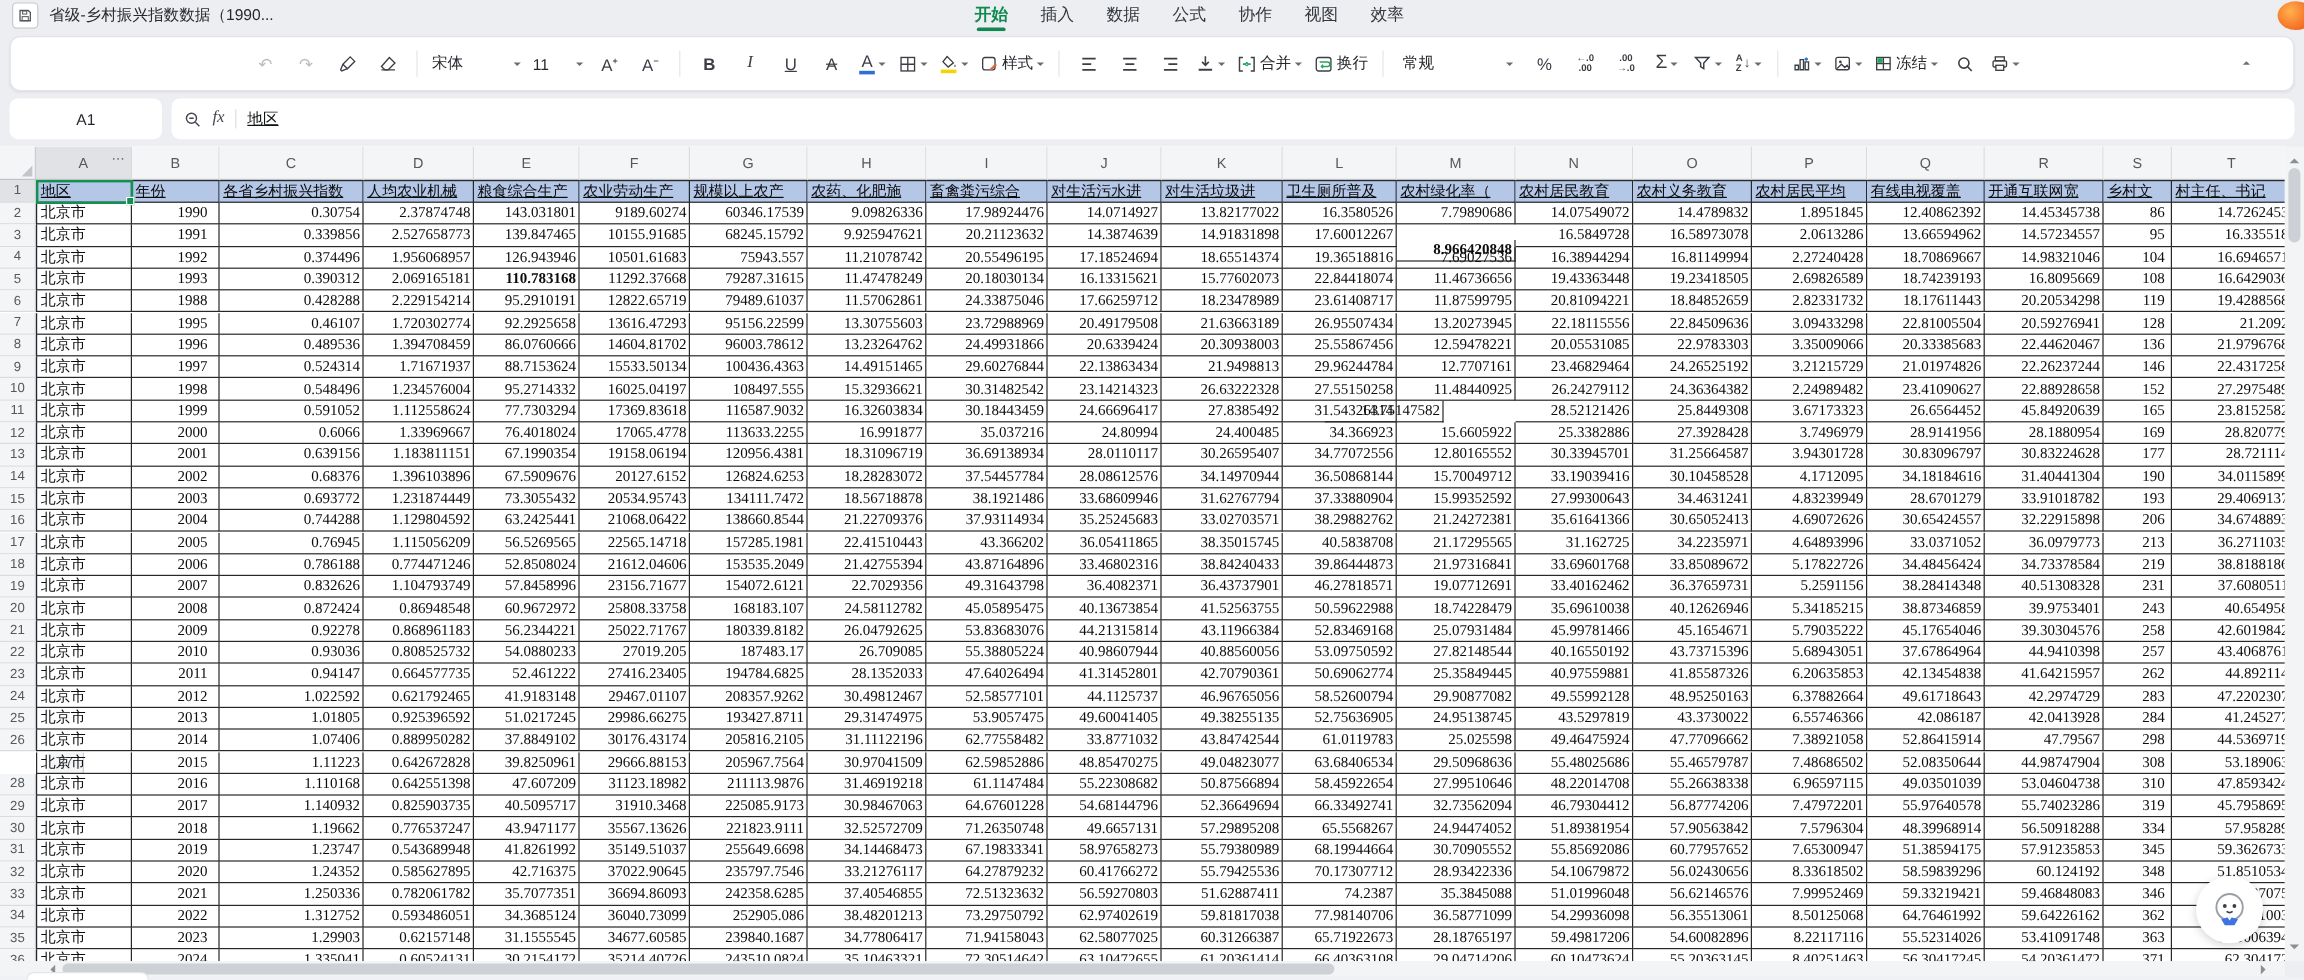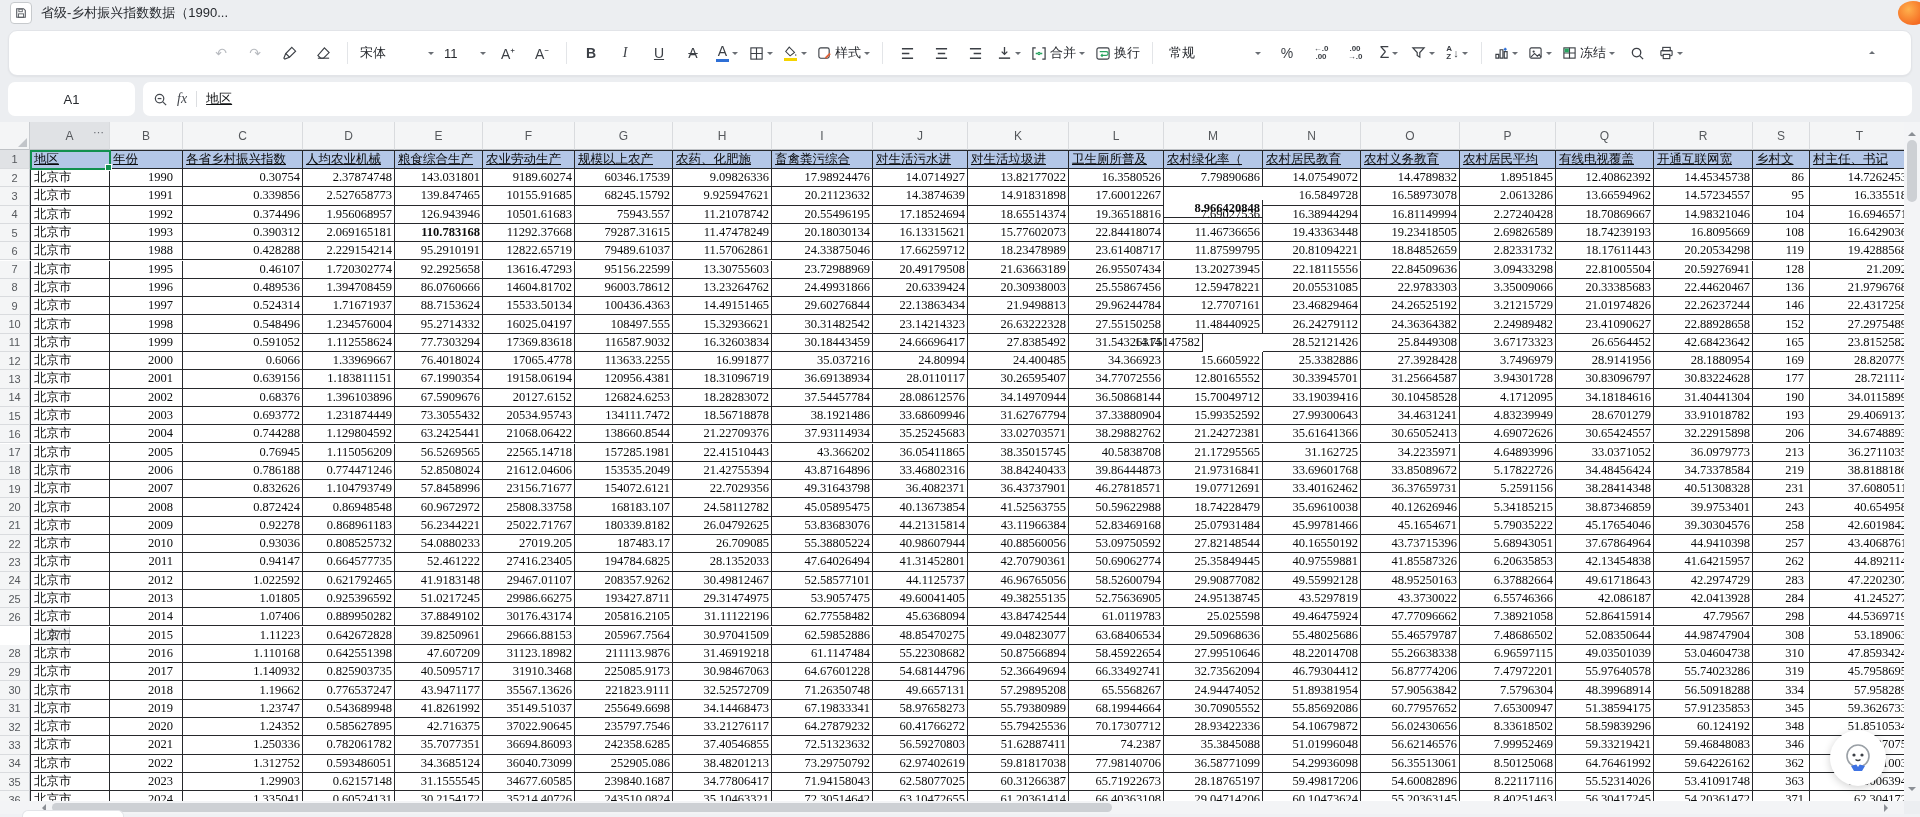--- a/index.html
+++ b/index.html
@@ -83,20 +83,29 @@
       <div class="save-btn">
         <span class="icon">
           <svg width="12" height="12" viewBox="0 0 14 14">
               <path d="M2 2h8l2 2v8H2z" fill="none" stroke="#565a60" stroke-width="1.3"></path>
               <rect x="4.5" y="2.5" width="4" height="3" fill="none" stroke="#565a60"></rect>
               <rect x="4" y="8" width="6" height="4" fill="none" stroke="#565a60"></rect>
             </svg>
         </span>
       </div>
       <span class="doc-title">省级-乡村振兴指数数据（1990...</span>
+    </div>
+    <div class="tabs">
+      <span class="tab active">开始</span>
+      <span class="tab">插入</span>
+      <span class="tab">数据</span>
+      <span class="tab">公式</span>
+      <span class="tab">协作</span>
+      <span class="tab">视图</span>
+      <span class="tab">效率</span>
     </div>
     <div class="corner-orange"></div>
   </div>
 
   <div class="toolbar-zone">
     <div class="toolbar-card">
       <div class="tb-spacer"></div>
       <div class="tbtn dis">
           <span>↶</span>
         </div>
@@ -594,21 +603,21 @@
       <div class="gcell dcell" style="left: 673px; top: 211.7px; width: 99px; height: 18.3px;">16.32603834</div>
       <div class="gcell dcell" style="left: 772px; top: 211.7px; width: 101px; height: 18.3px;">30.18443459</div>
       <div class="gcell dcell" style="left: 873px; top: 211.7px; width: 95px; height: 18.3px;">24.66696417</div>
       <div class="gcell dcell" style="left: 968px; top: 211.7px; width: 101px; height: 18.3px;">27.8385492</div>
       <div class="gcell dcell" style="left: 1069px; top: 211.7px; width: 95px; height: 18.3px;">31.54326314</div>
       <div class="gcell dcell" style="left: 1104px; top: 211.7px; width: 99px; height: 18.3px; font-family: Liberation Serif, serif;">14.75147582</div>
       <div class="gcell dcell" style="left: 1263px; top: 211.7px; width: 98px; height: 18.3px;">28.52121426</div>
       <div class="gcell dcell" style="left: 1361px; top: 211.7px; width: 99px; height: 18.3px;">25.8449308</div>
       <div class="gcell dcell" style="left: 1460px; top: 211.7px; width: 96px; height: 18.3px;">3.67173323</div>
       <div class="gcell dcell" style="left: 1556px; top: 211.7px; width: 98px; height: 18.3px;">26.6564452</div>
-      <div class="gcell dcell" style="left: 1654px; top: 211.7px; width: 99px; height: 18.3px;">42.68423642</div>
+      <div class="gcell dcell" style="left: 1654px; top: 211.7px; width: 99px; height: 18.3px;">45.84920639</div>
       <div class="gcell dcell sint" style="left: 1753px; top: 211.7px; width: 57px; height: 18.3px;">165</div>
       <div class="gcell dcell" style="left: 1810px; top: 211.7px; width: 100px; height: 18.3px;">23.8152582</div>
       <div class="gcell gut" style="left: 0px; top: 230px; width: 30px; height: 18.3px;">12</div>
       <div class="gcell dcell l first" style="left: 30px; top: 230px; width: 80px; height: 18.3px;">北京市</div>
       <div class="gcell dcell yr" style="left: 110px; top: 230px; width: 73px; height: 18.3px;">2000</div>
       <div class="gcell dcell" style="left: 183px; top: 230px; width: 120px; height: 18.3px;">0.6066</div>
       <div class="gcell dcell" style="left: 303px; top: 230px; width: 92px; height: 18.3px;">1.33969667</div>
       <div class="gcell dcell" style="left: 395px; top: 230px; width: 88px; height: 18.3px;">76.4018024</div>
       <div class="gcell dcell" style="left: 483px; top: 230px; width: 92px; height: 18.3px;">17065.4778</div>
       <div class="gcell dcell" style="left: 575px; top: 230px; width: 98px; height: 18.3px;">113633.2255</div>
@@ -901,21 +910,21 @@
       <div class="gcell gut" style="left: 0px; top: 486.2px; width: 30px; height: 18.3px;">26</div>
       <div class="gcell dcell l first" style="left: 30px; top: 486.2px; width: 80px; height: 18.3px;">北京市</div>
       <div class="gcell dcell yr" style="left: 110px; top: 486.2px; width: 73px; height: 18.3px;">2014</div>
       <div class="gcell dcell" style="left: 183px; top: 486.2px; width: 120px; height: 18.3px;">1.07406</div>
       <div class="gcell dcell" style="left: 303px; top: 486.2px; width: 92px; height: 18.3px;">0.889950282</div>
       <div class="gcell dcell" style="left: 395px; top: 486.2px; width: 88px; height: 18.3px;">37.8849102</div>
       <div class="gcell dcell" style="left: 483px; top: 486.2px; width: 92px; height: 18.3px;">30176.43174</div>
       <div class="gcell dcell" style="left: 575px; top: 486.2px; width: 98px; height: 18.3px;">205816.2105</div>
       <div class="gcell dcell" style="left: 673px; top: 486.2px; width: 99px; height: 18.3px;">31.11122196</div>
       <div class="gcell dcell" style="left: 772px; top: 486.2px; width: 101px; height: 18.3px;">62.77558482</div>
-      <div class="gcell dcell" style="left: 873px; top: 486.2px; width: 95px; height: 18.3px;">45.6368094</div>
+      <div class="gcell dcell" style="left: 873px; top: 486.2px; width: 95px; height: 18.3px;">33.8771032</div>
       <div class="gcell dcell" style="left: 968px; top: 486.2px; width: 101px; height: 18.3px;">43.84742544</div>
       <div class="gcell dcell" style="left: 1069px; top: 486.2px; width: 95px; height: 18.3px;">61.0119783</div>
       <div class="gcell dcell" style="left: 1164px; top: 486.2px; width: 99px; height: 18.3px;">25.025598</div>
       <div class="gcell dcell" style="left: 1263px; top: 486.2px; width: 98px; height: 18.3px;">49.46475924</div>
       <div class="gcell dcell" style="left: 1361px; top: 486.2px; width: 99px; height: 18.3px;">47.77096662</div>
       <div class="gcell dcell" style="left: 1460px; top: 486.2px; width: 96px; height: 18.3px;">7.38921058</div>
       <div class="gcell dcell" style="left: 1556px; top: 486.2px; width: 98px; height: 18.3px;">52.86415914</div>
       <div class="gcell dcell" style="left: 1654px; top: 486.2px; width: 99px; height: 18.3px;">47.79567</div>
       <div class="gcell dcell sint" style="left: 1753px; top: 486.2px; width: 57px; height: 18.3px;">298</div>
       <div class="gcell dcell" style="left: 1810px; top: 486.2px; width: 100px; height: 18.3px;">44.5369719</div>

